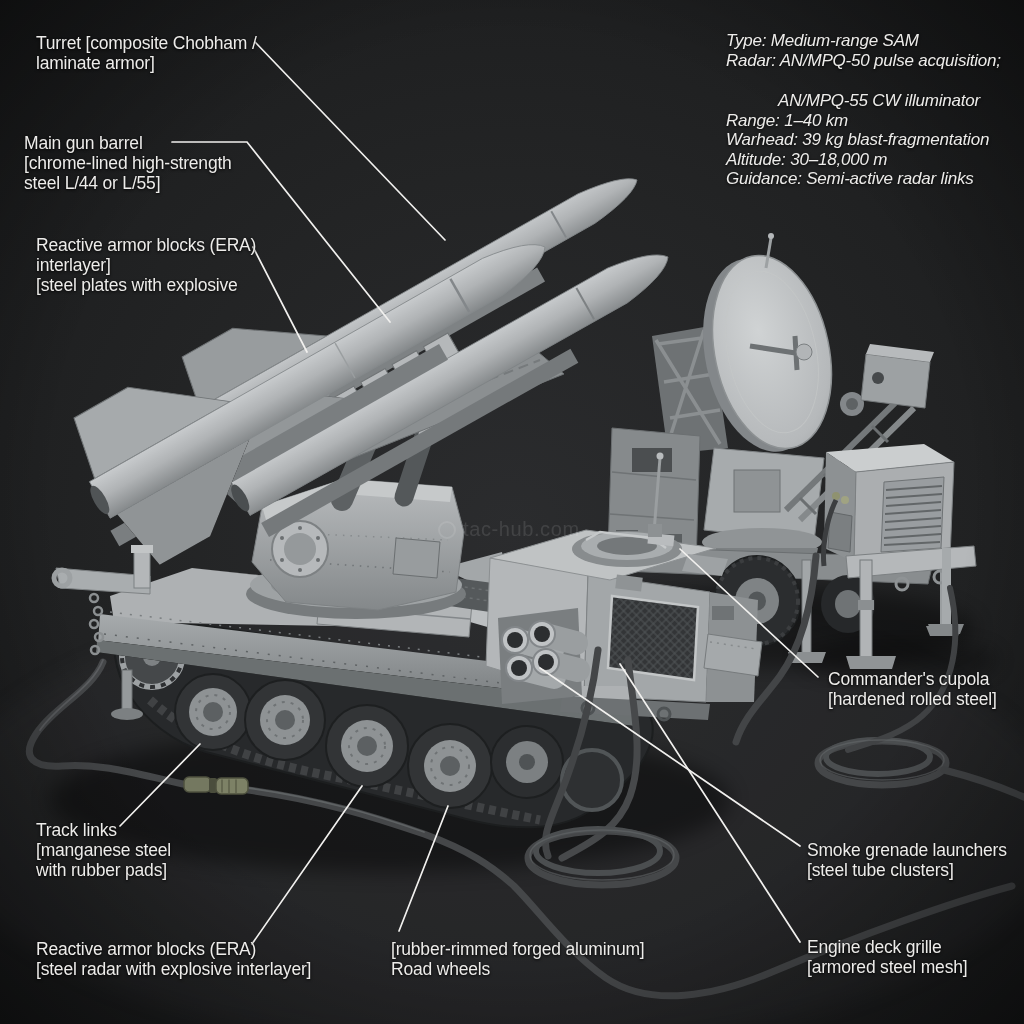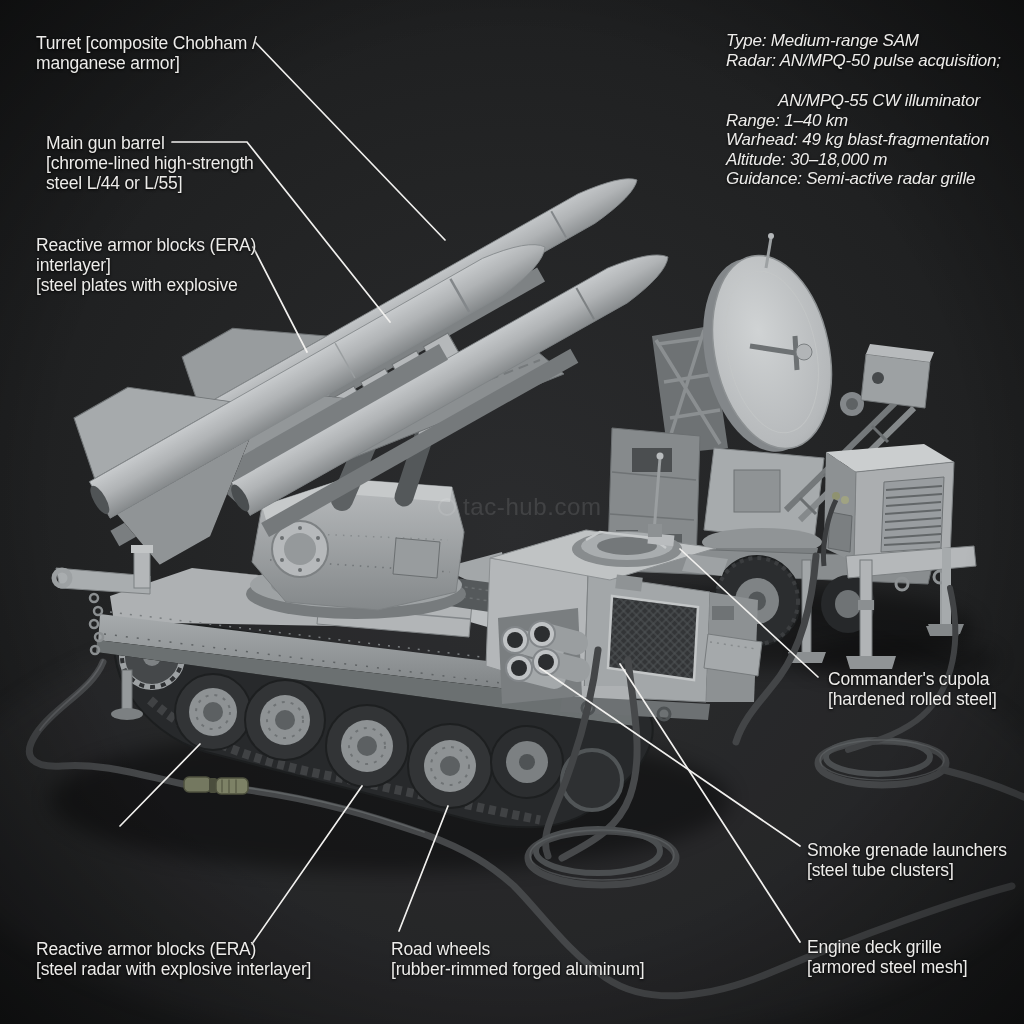--- a/index.html
+++ b/index.html
@@ -6,22 +6,22 @@
   .stage{position:relative;width:1024px;height:1024px;overflow:hidden;background:#0f766e;
          font-family:"Liberation Sans",sans-serif;}
   svg.scene{position:absolute;left:0;top:0;}
   .callout{position:absolute;color:#edecea;font-size:17.5px;line-height:20px;
            letter-spacing:-0.2px;white-space:nowrap;
            text-shadow:0 1px 3px rgba(0,0,0,.85),0 0 1px rgba(0,0,0,.5);}
   .specs{position:absolute;left:726px;top:31px;color:#edecea;font-size:17px;line-height:19.5px;
          letter-spacing:-0.2px;white-space:nowrap;
          text-shadow:0 1px 3px rgba(0,0,0,.85);font-style:italic;}
   .spec-line.indent{padding-left:52px;margin-top:21px;}
-  .watermark{position:absolute;left:438px;top:493px;display:flex;align-items:center;gap:7px;
-             color:rgba(255,255,255,0.11);font-size:24px;letter-spacing:0.6px;}
+  .watermark{position:absolute;left:438px;top:518px;display:flex;align-items:center;gap:7px;
+             color:rgba(255,255,255,0.11);font-size:20px;letter-spacing:0.6px;}
   .wm-ring{width:14px;height:14px;border:2px solid rgba(255,255,255,0.10);border-radius:50%;}
 </style>
 </head>
 <body>
 
 <div class="stage">
 
 <svg class="scene" width="1024" height="1024" viewBox="0 0 1024 1024">
   <defs>
     <radialGradient id="gBg" cx="50%" cy="52%" r="78%">
@@ -390,54 +390,59 @@
     <line x1="252" y1="944" x2="362" y2="786"></line>
     <line x1="399" y1="931" x2="448" y2="806"></line>
     <line x1="818" y1="677" x2="680" y2="549"></line>
     <line x1="800" y1="846" x2="540" y2="668"></line>
     <line x1="800" y1="942" x2="620" y2="664"></line>
   </g>
 </svg>
 
 <div class="callout" style="left:36px;top:33px">
   <div>Turret [composite Chobham /</div>
-  <div>manganese armor]</div>
-</div>
-
-<div class="callout" style="left:46px;top:133px">
+  <div>laminate armor]</div>
+</div>
+
+<div class="callout" style="left:24px;top:133px">
   <div>Main gun barrel</div>
   <div>[chrome-lined high-strength</div>
   <div>steel L/44 or L/55]</div>
 </div>
 
 <div class="callout" style="left:36px;top:235px">
   <div>Reactive armor blocks (ERA)</div>
   <div>interlayer]</div>
   <div>[steel plates with explosive</div>
 </div>
 
 <div class="specs">
   <div class="spec-line">Type: Medium-range SAM</div>
   <div class="spec-line">Radar: AN/MPQ-50 pulse acquisition;</div>
   <div class="spec-line indent">AN/MPQ-55 CW illuminator</div>
   <div class="spec-line">Range: 1–40 km</div>
-  <div class="spec-line">Warhead: 49 kg blast-fragmentation</div>
+  <div class="spec-line">Warhead: 39 kg blast-fragmentation</div>
   <div class="spec-line">Altitude: 30–18,000 m</div>
-  <div class="spec-line">Guidance: Semi-active radar grille</div>
-</div>
-
+  <div class="spec-line">Guidance: Semi-active radar links</div>
+</div>
+
+<div class="callout" style="left:36px;top:820px">
+  <div>Track links</div>
+  <div>[manganese steel</div>
+  <div>with rubber pads]</div>
+</div>
 
 <div class="callout" style="left:36px;top:939px">
   <div>Reactive armor blocks (ERA)</div>
   <div>[steel radar with explosive interlayer]</div>
 </div>
 
 <div class="callout" style="left:391px;top:939px">
+  <div>[rubber-rimmed forged aluminum]</div>
   <div>Road wheels</div>
-  <div>[rubber-rimmed forged aluminum]</div>
 </div>
 
 <div class="callout" style="left:828px;top:669px">
   <div>Commander's cupola</div>
   <div>[hardened rolled steel]</div>
 </div>
 
 <div class="callout" style="left:807px;top:840px">
   <div>Smoke grenade launchers</div>
   <div>[steel tube clusters]</div>

